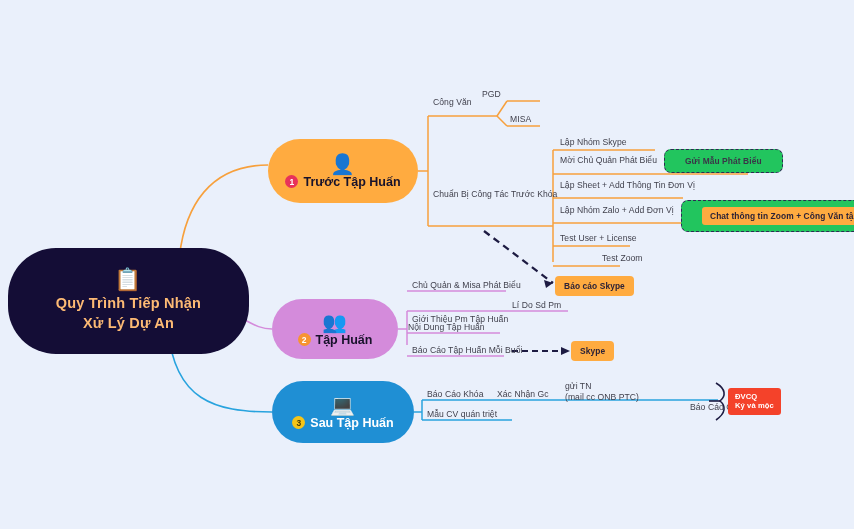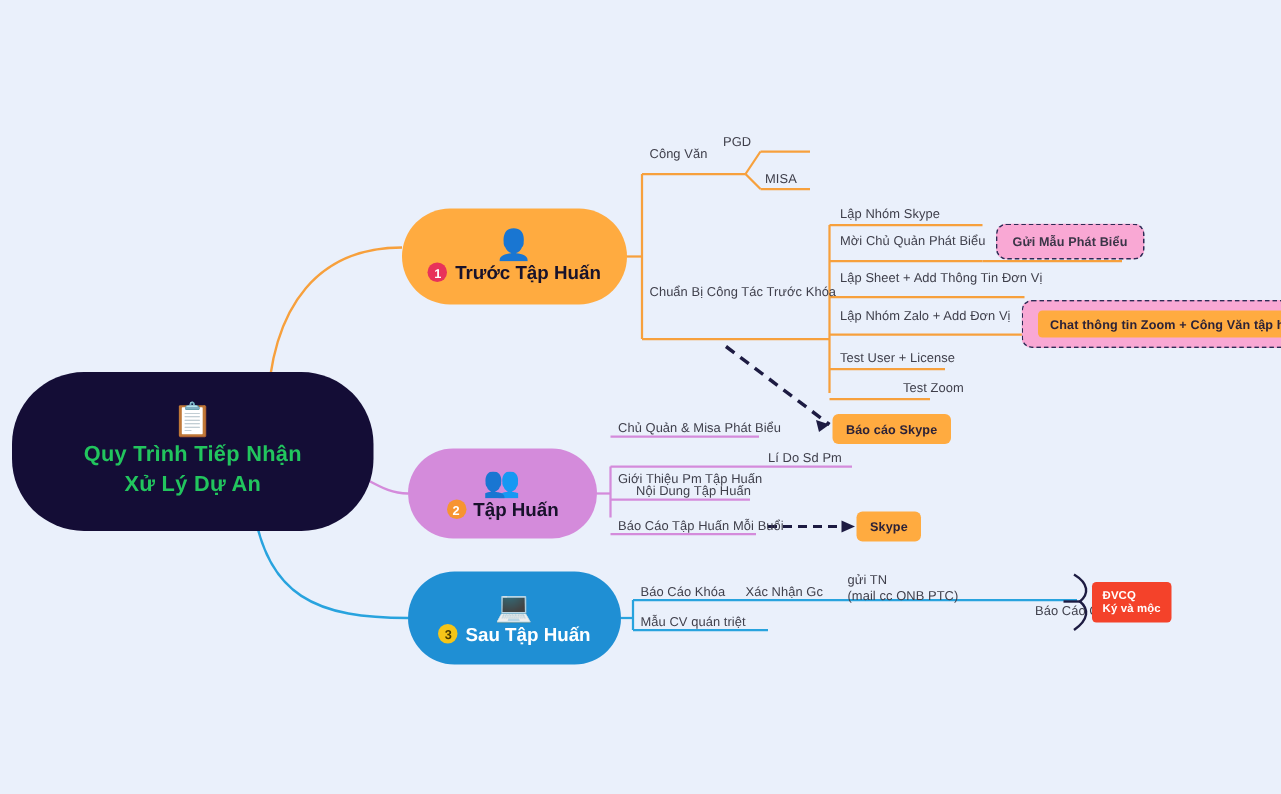--- a/index.html
+++ b/index.html
@@ -30,21 +30,21 @@
     left: 8px; top: 248px;
     width: 241px; height: 106px;
     background: #140d36;
     border-radius: 48px;
     display: flex;
     flex-direction: column;
     align-items: center;
     justify-content: center;
   }
   #central .ctitle {
-    color: #22c55e;
+    color: #fdba74;
     font-size: 14.5px;
     font-weight: bold;
     line-height: 1.35;
     text-align: center;
     letter-spacing: .2px;
   }
   .emoji-ico {
     font-size: 22px;
     line-height: 1;
     margin-bottom: 3px;
@@ -115,25 +115,25 @@
     white-space: nowrap;
     border-radius: 4px;
     letter-spacing: .1px;
   }
   .chip.solid-orange {
     background: #ffab40;
     color: #2c2237;
     padding: 5px 9px;
   }
   .chip.dashed {
-    background: #f9a8d4;
+    background: #22c55e;
     color: #3a3547;
     border: 1.6px dashed #2e2a55;
     border-radius: 7px;
-    padding: 6px 10px;
+    padding: 6px 20px;
   }
   .chip.dashed .inner {
     background: #ffab40;
     color: #2c2237;
     padding: 4px 8px;
     border-radius: 3px;
   }
   .chip.red {
     background: #f4422a;
     color: #ffffff;
@@ -250,21 +250,21 @@
     <div class="bicon">👥</div>
     <div class="blabel">
       <span class="numdot">2</span>
       <span>Tập Huấn</span>
     </div>
   </div>
 
   <div class="leaf" style="left:412px; top:280px;">Chủ Quản &amp; Misa  Phát Biểu</div>
   <div class="leaf" style="left:412px; top:300px;margin-top:14px;">Giới Thiệu Pm Tập Huấn</div>
   <div class="leaf" style="left:512px; top:300px;text-align:right;">Lí Do Sd Pm</div>
-  <div class="leaf" style="left:412px; top:322px;padding-left:12px;">Nội Dung Tập Huấn</div>
+  <div class="leaf" style="left:396px; top:322px;padding-left:12px;">Nội Dung Tập Huấn</div>
   <div class="leaf" style="left:412px; top:345px;">Báo Cáo Tập Huấn Mỗi Buổi</div>
 
   <div class="chip solid-orange" style="left:571px; top:341px;">Skype</div>
 
   <div class="branch" id="branch-3">
     <div class="bicon">💻</div>
     <div class="blabel">
       <span class="numdot">3</span>
       <span>Sau Tập Huấn</span>
     </div>

